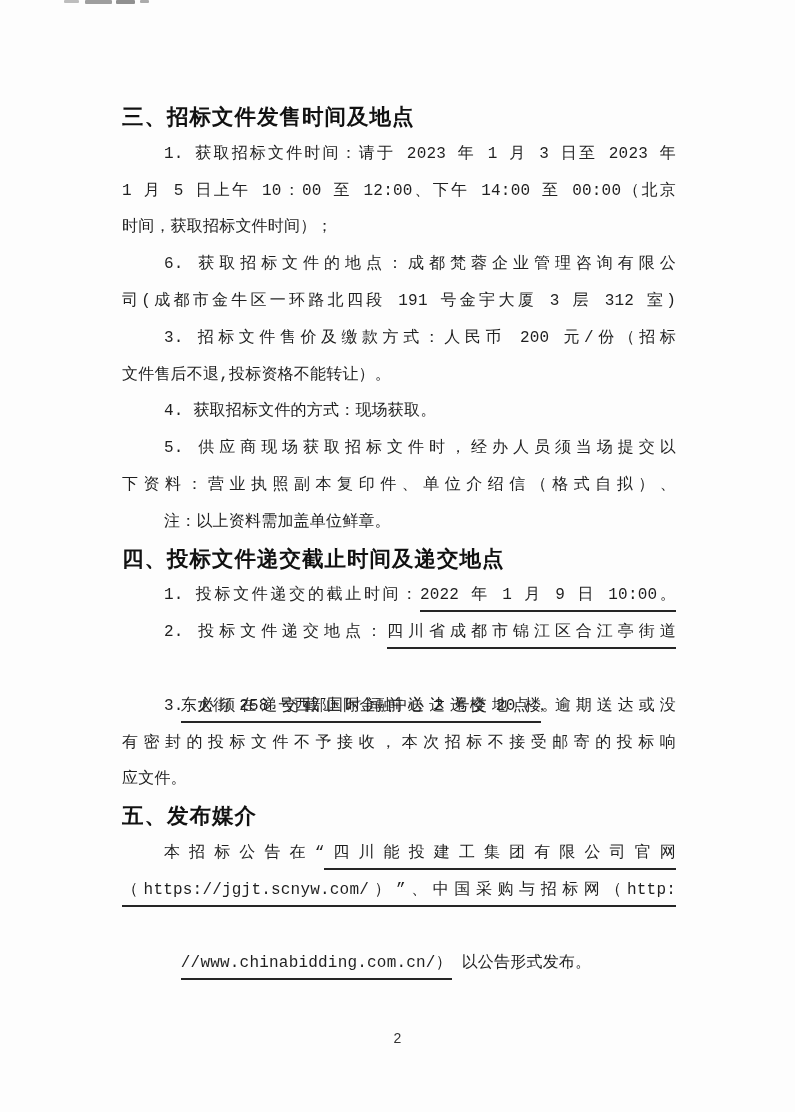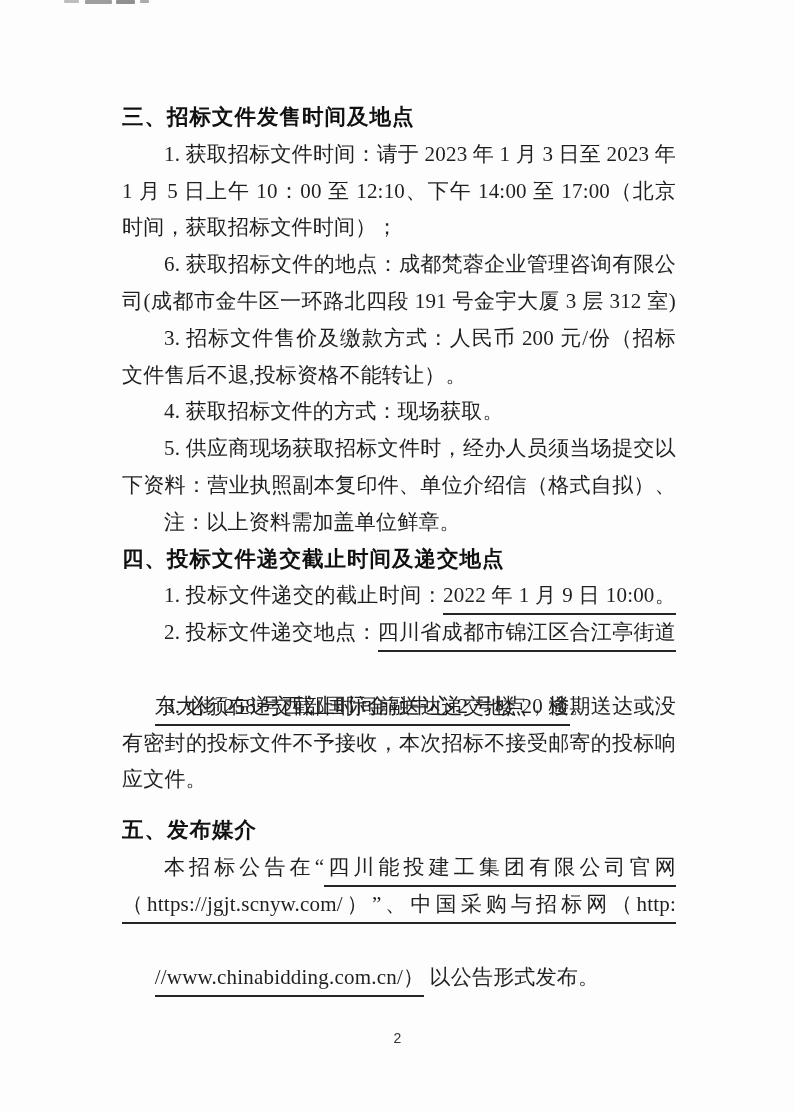--- a/index.html
+++ b/index.html
@@ -22,38 +22,38 @@
   .m2 { left: 85px;  width: 27px; height: 4px; background: #9e9e9e; }
   .m3 { left: 116px; width: 19px; height: 4px; background: #909090; }
   .m4 { left: 140px; width: 9px;  height: 3px; background: #ababab; }
 
   .content {
     position: absolute;
     left: 122px; top: 99px;
     width: 554px;
   }
   .line {
-    font-size: 21px;
+    font-size: 16px;
     line-height: 36.8px;
     height: 36.8px;
     white-space: pre;
-    font-family: Liberation Serif, serif;
+    font-family: Liberation Mono, monospace;
     letter-spacing: 0.2px;
   }
   .fill { white-space: normal; text-align: justify; text-align-last: justify; }
   .indent { text-indent: 42px; }
   .heading {
     font-family: Liberation Serif, serif;
     font-weight: 700;
     font-size: 21.5px;
     color: #111;
     letter-spacing: 1px;
     white-space: nowrap;
   }
-  .mt { margin-top: 14px; }
+  .mt { }
   .u { border-bottom: 2px solid #262626; padding-bottom: 6px; }
   .page-number {
     position: absolute;
     left: 0; top: 1030px; width: 795px;
     text-align: center;
     font-size: 14px;
     color: #333;
     font-family: "Liberation Sans", "DejaVu Sans", sans-serif;
   }
 </style>
@@ -67,21 +67,21 @@
     <span class="m m2"></span>
     <span class="m m3"></span>
     <span class="m m4"></span>
   </div>
 
   <div class="content">
 
     <div class="line heading">三、招标文件发售时间及地点</div>
 
     <div class="line indent fill">1. 获取招标文件时间：请于 2023 年 1 月 3 日至 2023 年</div>
-    <div class="line fill">1 月 5 日上午 10：00 至 12:10、下午 14:00 至 17:00（北京</div>
+    <div class="line fill">1 月 5 日上午 10：00 至 12:00、下午 14:00 至 00:00（北京</div>
     <div class="line">时间，获取招标文件时间）；</div>
 
     <div class="line indent fill">6. 获取招标文件的地点：成都梵蓉企业管理咨询有限公</div>
     <div class="line fill">司(成都市金牛区一环路北四段 191 号金宇大厦 3 层 312 室)</div>
 
     <div class="line indent fill">3. 招标文件售价及缴款方式：人民币 200 元/份（招标</div>
     <div class="line">文件售后不退,投标资格不能转让）。</div>
 
     <div class="line indent">4. 获取招标文件的方式：现场获取。</div>
 

